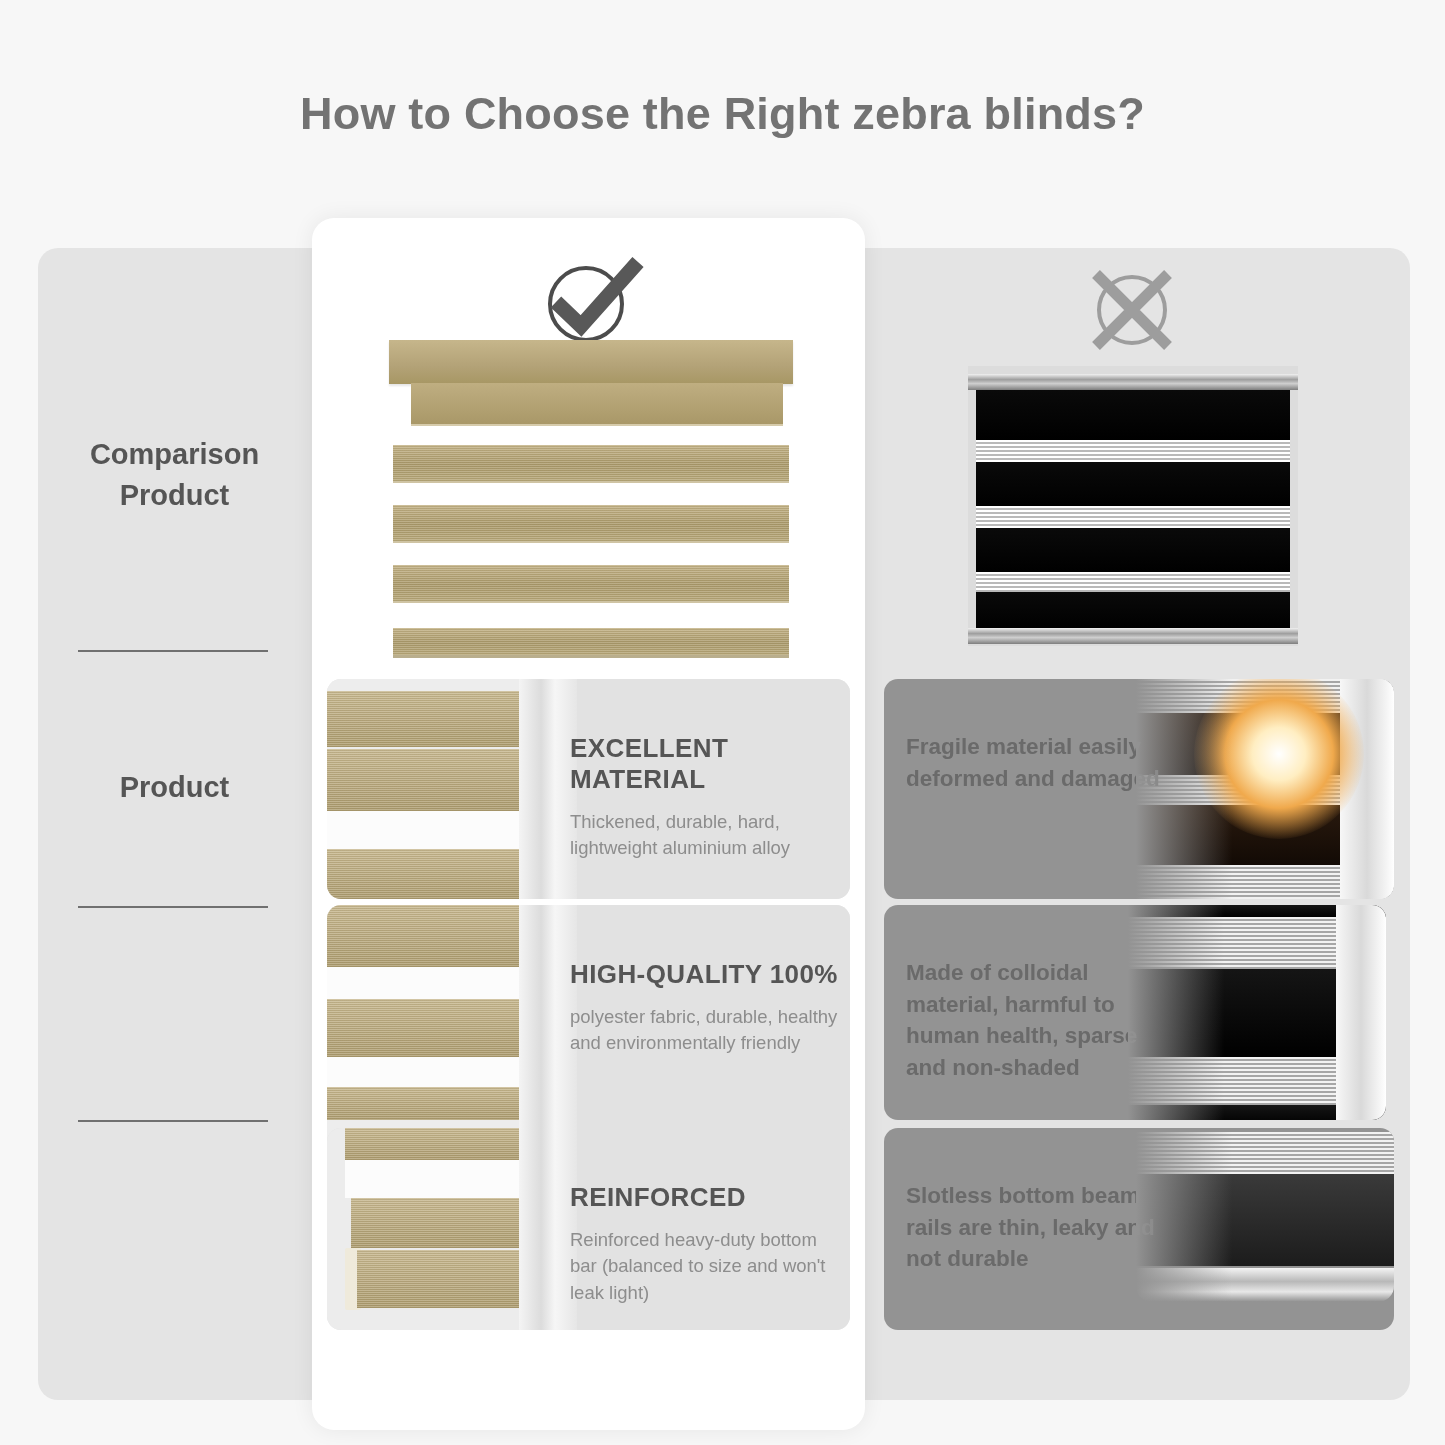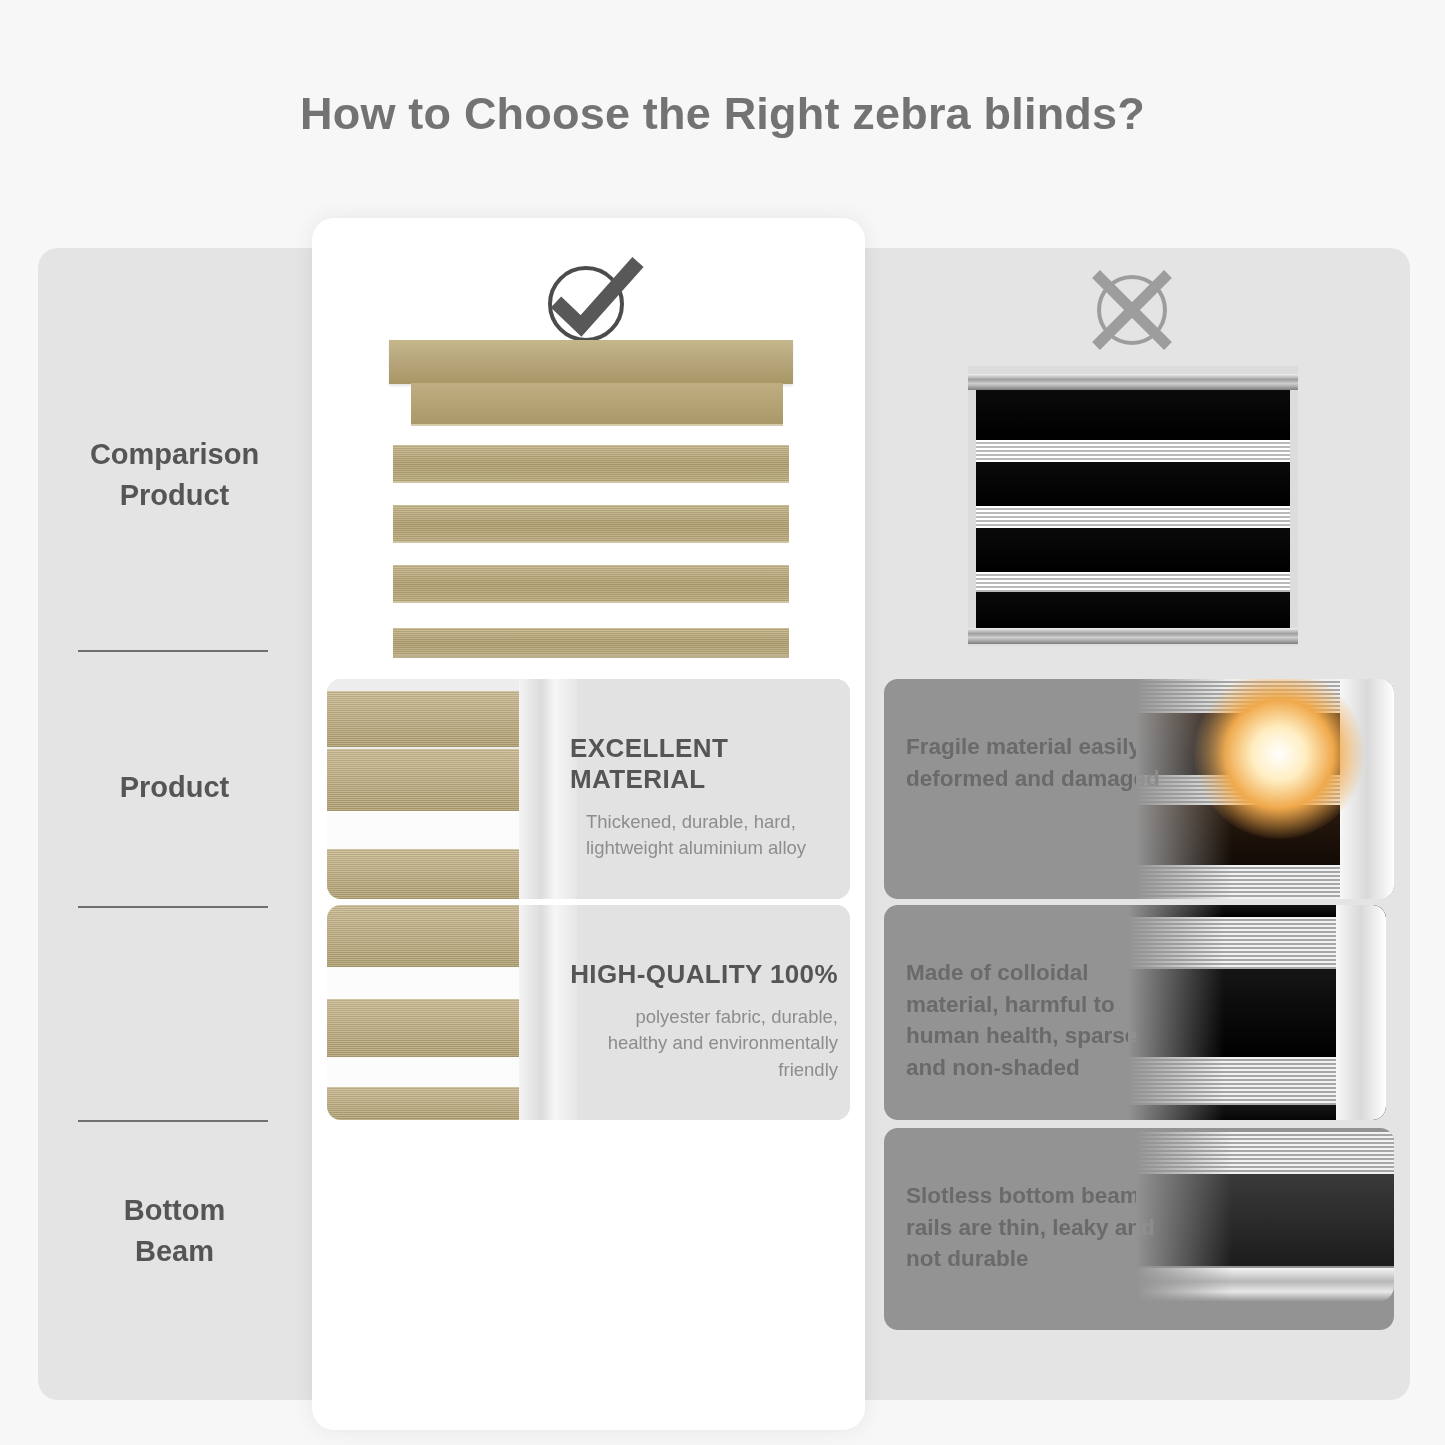--- a/index.html
+++ b/index.html
@@ -95,35 +95,35 @@
   }
 
   
   .card {
     position: absolute; border-radius: 14px; overflow: hidden;
   }
   .card-good { background: #e2e2e2; }
   .card-bad  { background: #939393; }
 
   #card-good-material { top: 679px; left: 327px; width: 523px; height: 220px; }
-  #card-good-fabric   { top: 905px; left: 327px; width: 523px; height: 215px; text-align: right; }
+  #card-good-fabric   { top: 905px; left: 327px; width: 523px; height: 267px; }
   #card-good-bottom   { top: 1128px; left: 327px; width: 523px; height: 202px; }
   #card-bad-material  { top: 679px; left: 884px; width: 510px; height: 220px; }
   #card-bad-fabric    { top: 905px; left: 884px; width: 502px; height: 215px; }
   #card-bad-bottom    { top: 1128px; left: 884px; width: 510px; height: 202px; }
 
   .card-text-good {
     position: absolute; left: 243px; top: 54px; width: 268px;
   }
   .card-head {
     font-size: 26px; font-weight: bold; color: #555555; letter-spacing: 0.4px;
     margin-bottom: 14px;
   }
   .card-body {
-    font-size: 18.5px; color: #8d8d8d; line-height: 1.42; margin-left: 16px;
+    font-size: 18.5px; color: #8d8d8d; line-height: 1.42;
   }
   .card-text-bad {
     position: absolute; left: 22px; top: 52px; width: 275px;
     font-size: 22.5px; font-weight: bold; color: #6a6a6a; line-height: 1.40;
   }
 
   
   .thumb-good {
     position: absolute; top: 0; left: 0; width: 250px; height: 100%;
     background: #ededed;
@@ -184,24 +184,20 @@
     <div>Comparison</div>
     <div>Product</div>
   </div>
   <div class="rowdivider" id="div-1"></div>
 
   <div class="rowlabel" id="lbl-material">Product</div>
   <div class="rowdivider" id="div-2"></div>
 
   <div class="rowdivider" id="div-3"></div>
 
-  <div class="rowlabel" id="lbl-bottom">
-    <div>Bottom</div>
-    <div>Beam</div>
-  </div>
 
   <div class="panel-white"></div>
 
   <div class="badge" id="badge-check">
     <svg width="120" height="95" viewBox="0 0 120 95">
       <circle cx="52" cy="52" r="36" fill="none" stroke="#4c4c4c" stroke-width="4"></circle>
       <path d="M22 50 L47 74 L104 10" fill="none" stroke="#585858" stroke-width="15" stroke-linejoin="miter"></path>
     </svg>
   </div>
 
@@ -255,20 +251,34 @@
       <div class="tband-white" style="top:152px;height:30px;"></div>
       <div class="tband-wood" style="top:182px;height:33px;"></div>
     </div>
     <div class="fade-right"></div>
     <div class="card-text-good">
       <div class="card-head">HIGH-QUALITY 100%</div>
       <div class="card-body">polyester fabric, durable, healthy and environmentally friendly</div>
     </div>
   </div>
 
+  <div class="card card-good" id="card-good-bottom">
+    <div class="thumb-good" style="background:#ececec;">
+      <div class="tband-wood" style="top:0px;left:18px;width:190px;height:32px;"></div>
+      <div class="tband-white" style="top:32px;left:18px;width:190px;height:38px;"></div>
+      <div class="tband-wood" style="top:70px;left:24px;width:186px;height:50px;"></div>
+      <div style="position:absolute;top:120px;left:18px;width:16px;height:62px;background:#efeadb;border-radius:2px;"></div>
+      <div class="tband-wood" style="top:122px;left:30px;width:182px;height:58px;"></div>
+    </div>
+    <div class="fade-right"></div>
+    <div class="card-text-good">
+      <div class="card-head">REINFORCED</div>
+      <div class="card-body">Reinforced heavy-duty bottom bar (balanced to size and won't leak light)</div>
+    </div>
+  </div>
 
   <div class="card card-bad" id="card-bad-material">
     <div class="thumb-bad">
       <div class="stripe-sheer" style="top:0;left:0;width:100%;height:34px;"></div>
       <div class="stripe-dark" style="top:34px;left:0;width:100%;height:62px;background:linear-gradient(to bottom,#2a1a0e,#120a05);"></div>
       <div class="stripe-sheer" style="top:96px;left:0;width:100%;height:30px;"></div>
       <div class="stripe-dark" style="top:126px;left:0;width:100%;height:60px;background:linear-gradient(to bottom,#2a1a0e,#120a05);"></div>
       <div class="stripe-sheer" style="top:186px;left:0;width:100%;height:34px;"></div>
       <div class="frame-white" style="top:0;right:0;width:54px;height:100%;"></div>
       <div class="sunburst" style="top:-10px;right:30px;"></div>

